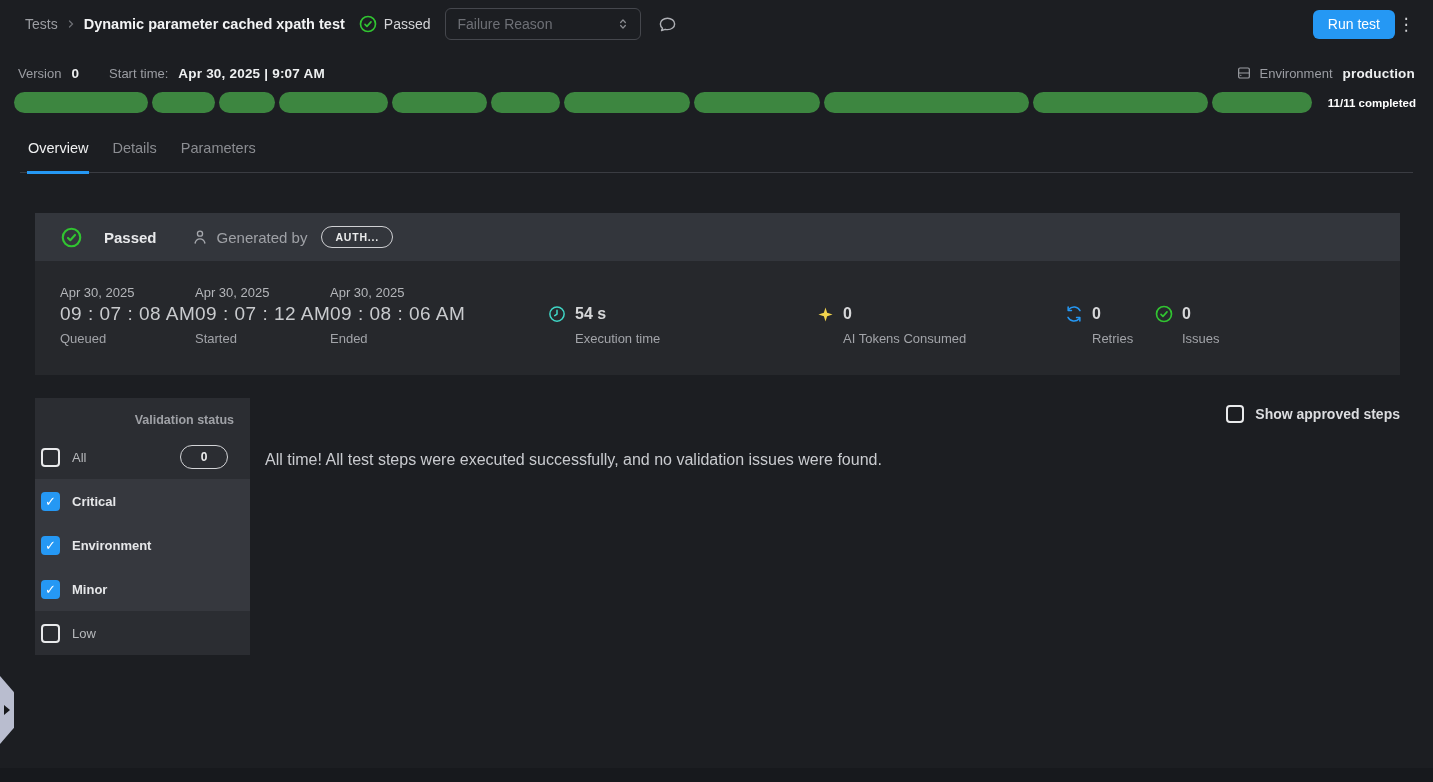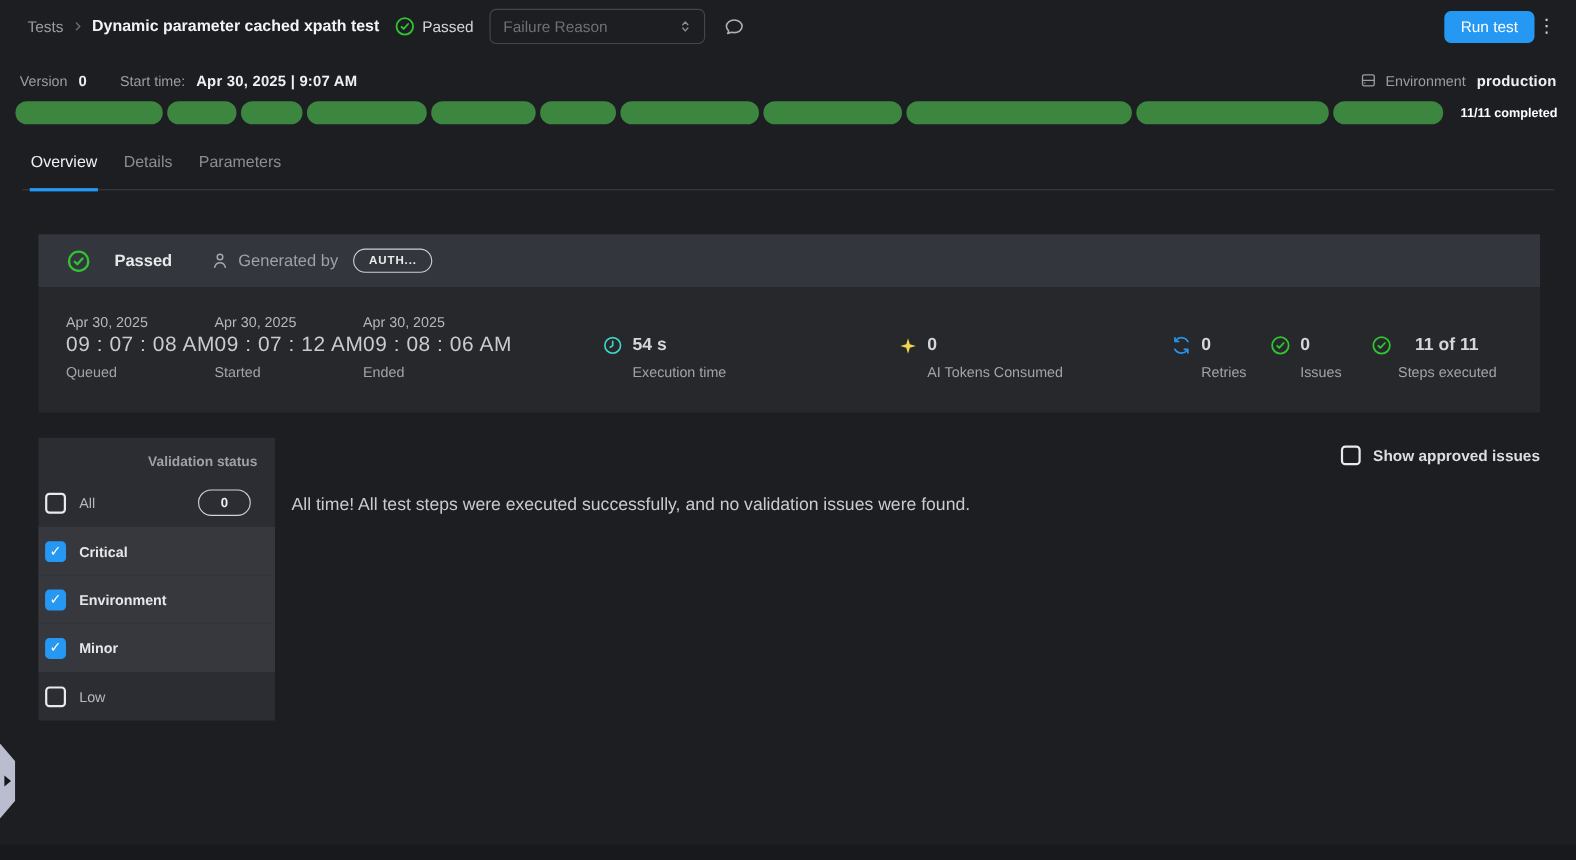--- a/index.html
+++ b/index.html
@@ -238,30 +238,20 @@
         <span class="micon">
           <svg width="18" height="18" viewBox="0 0 24 24" fill="none" stroke="#31c431" stroke-width="2.2" stroke-linecap="round" stroke-linejoin="round">
               <circle cx="12" cy="12" r="10"></circle>
               <path d="M8 12.5l2.6 2.6 5.4-6"></path>
             </svg>
         </span>
         <span class="mval">0</span>
         <span class="mlabel">Issues</span>
       </div>
 
-      <div class="metric tight" style="left:1212px">
-        <span class="micon">
-          <svg width="18" height="18" viewBox="0 0 24 24" fill="none" stroke="#31c431" stroke-width="2.2" stroke-linecap="round" stroke-linejoin="round">
-              <circle cx="12" cy="12" r="10"></circle>
-              <path d="M8 12.5l2.6 2.6 5.4-6"></path>
-            </svg>
-        </span>
-        <span class="mval">11 of 11</span>
-        <span class="mlabel">Steps executed</span>
-      </div>
 
     </div>
   </section>
 
   <aside class="panel">
     <div class="ptitle">Validation status</div>
     <div class="vrow">
       <span class="cb"></span>
       <span class="vlabel">All</span>
       <span class="pillbadge">0</span>
@@ -281,21 +271,21 @@
         </div>
         <div class="vrow">
           <span class="cb"></span>
           <span class="vlabel">Low</span>
         </div>
       </div>
   </aside>
 
   <div class="approved">
     <span class="cb"></span>
-    <span class="alabel">Show approved issues</span>
+    <span class="alabel">Show approved steps</span>
   </div>
 
   <p class="message">All time! All test steps were executed successfully, and no validation issues were found.</p>
 
   <div class="edge-handle">
     <span class="tri"></span>
   </div>
 
   <div class="footer-strip"></div>
 

